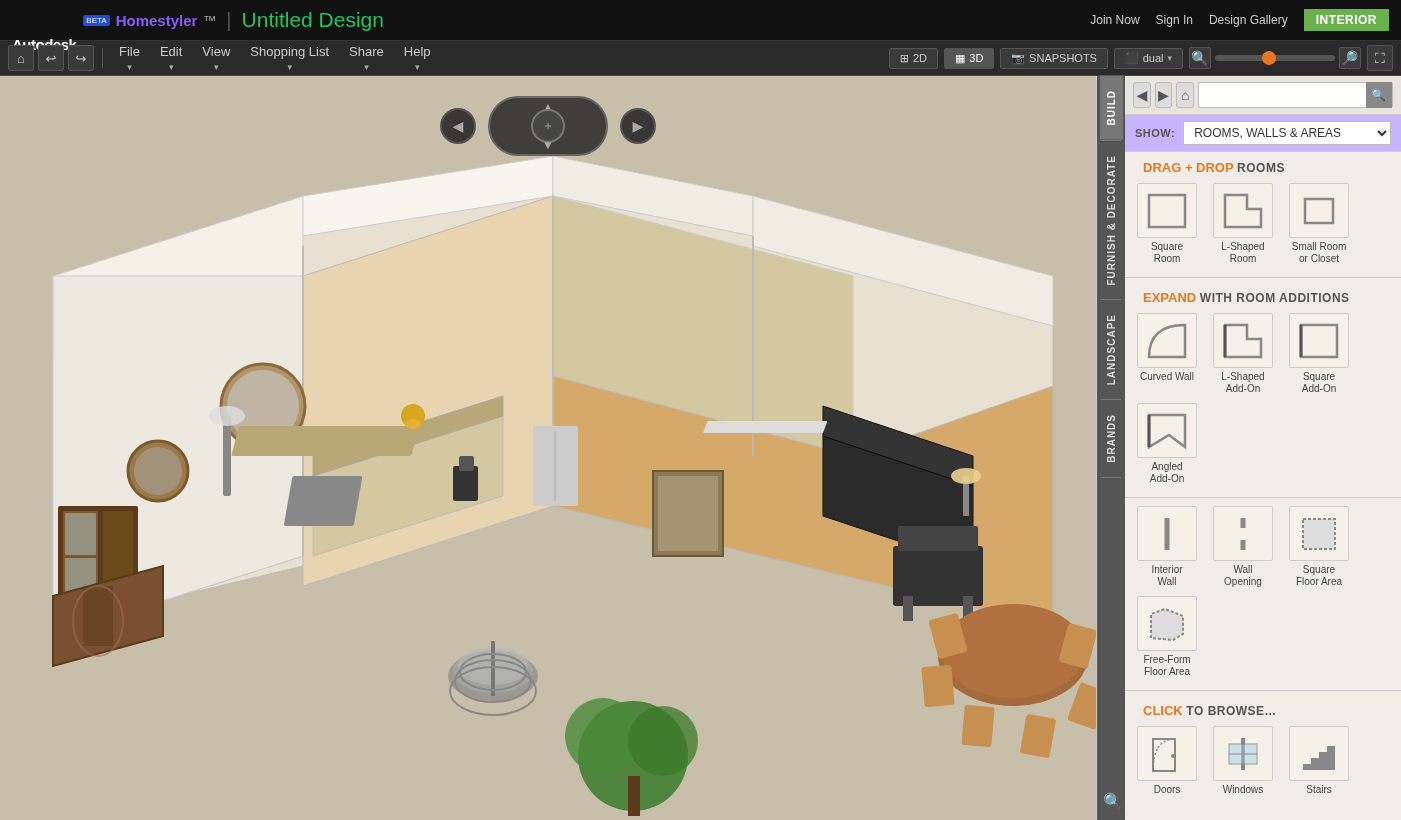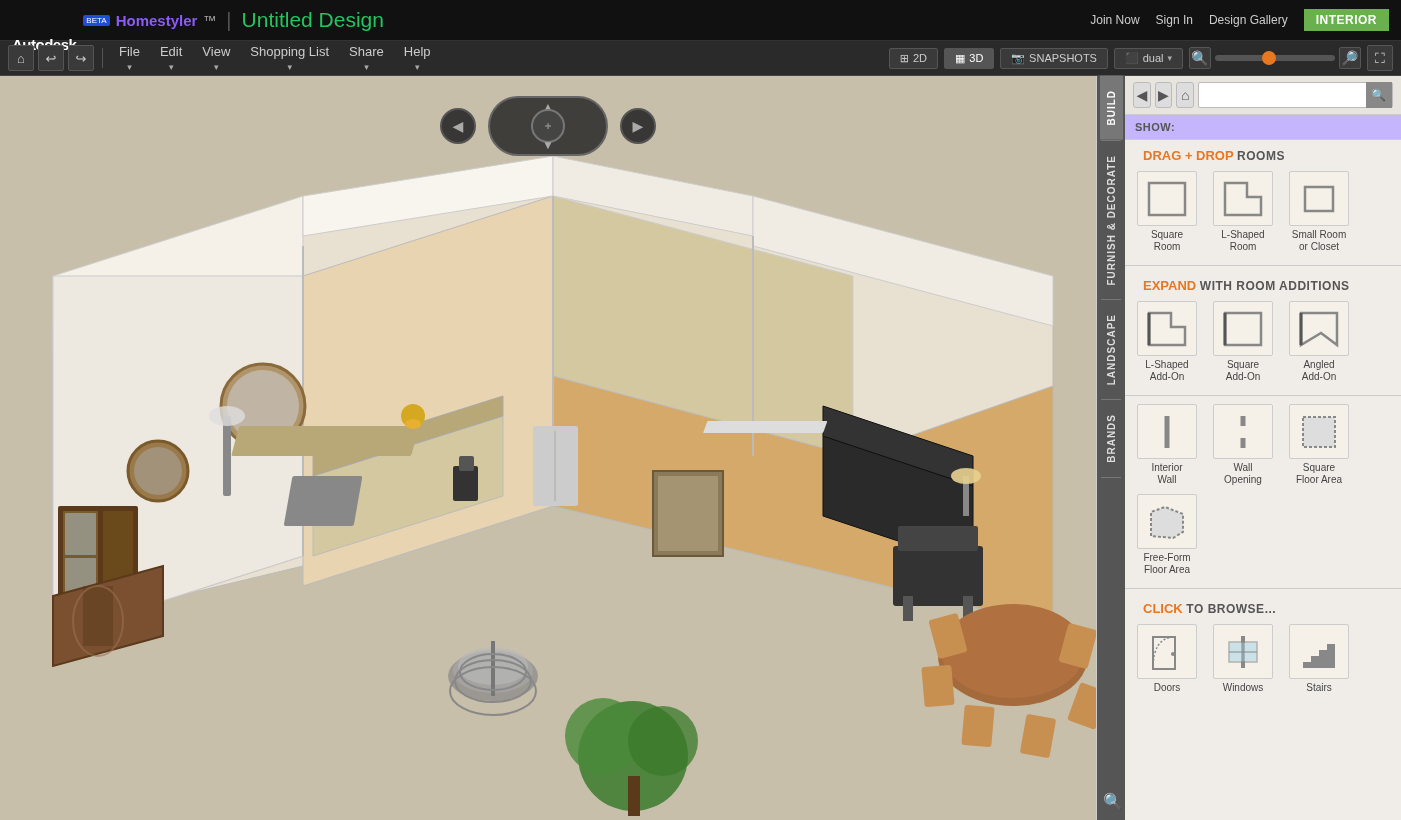--- a/index.html
+++ b/index.html
@@ -683,20 +683,25 @@
         <div class="panel-nav-btn">▶</div>
         <div class="panel-nav-btn">⌂</div>
         <div id="panel-search">
           <input type="text" placeholder="" style="">
           <div id="panel-search-btn">🔍</div>
         </div>
       </div>
 
       <div id="show-row">
         <span id="show-label">SHOW:</span>
+        <select id="show-dropdown">
+          <option>ROOMS, WALLS &amp; AREAS</option>
+          <option>FLOORS</option>
+          <option>CEILINGS</option>
+        </select>
       </div>
 
       <div class="section-header">
         <span class="drag">DRAG + DROP</span> <span class="rest">ROOMS</span>
       </div>
       <div class="items-grid">
 
         <div class="item-cell">
           <div class="item-icon-box">
             <svg class="shape-svg" viewBox="0 0 44 40">
@@ -725,20 +730,28 @@
         </div>
       </div>
 
       <div class="section-divider"></div>
 
       <div class="section-header">
         <span class="drag">EXPAND</span> <span class="rest">WITH ROOM ADDITIONS</span>
       </div>
       <div class="items-grid">
 
+        <div class="item-cell">
+          <div class="item-icon-box">
+            <svg class="shape-svg" viewBox="0 0 44 40">
+              <path d="M4,36 Q4,4 40,4 L40,36 Z" fill="none" stroke="#888" stroke-width="2.5"></path>
+            </svg>
+          </div>
+          <div class="item-label">Curved Wall</div>
+        </div>
 
         <div class="item-cell">
           <div class="item-icon-box">
             <svg class="shape-svg" viewBox="0 0 44 40">
               <polygon points="4,4 26,4 26,18 40,18 40,36 4,36" fill="none" stroke="#888" stroke-width="2.5"></polygon>
               <line x1="4" y1="4" x2="4" y2="36" stroke="#555" stroke-width="3"></line>
             </svg>
           </div>
           <div class="item-label">L-Shaped<br>Add-On</div>
         </div>

